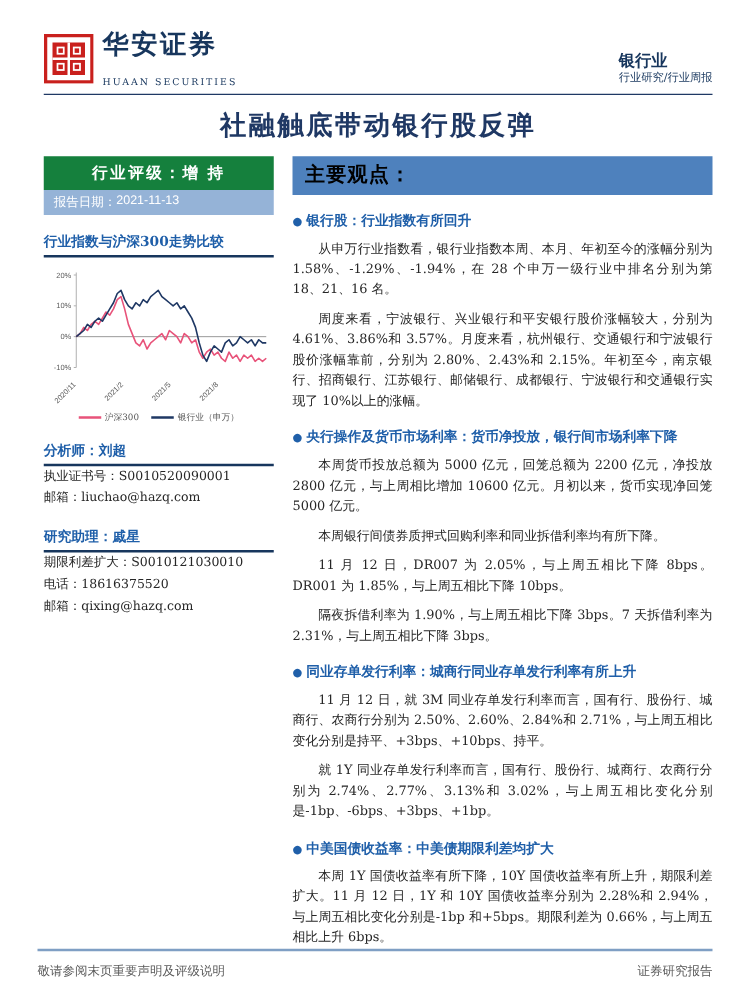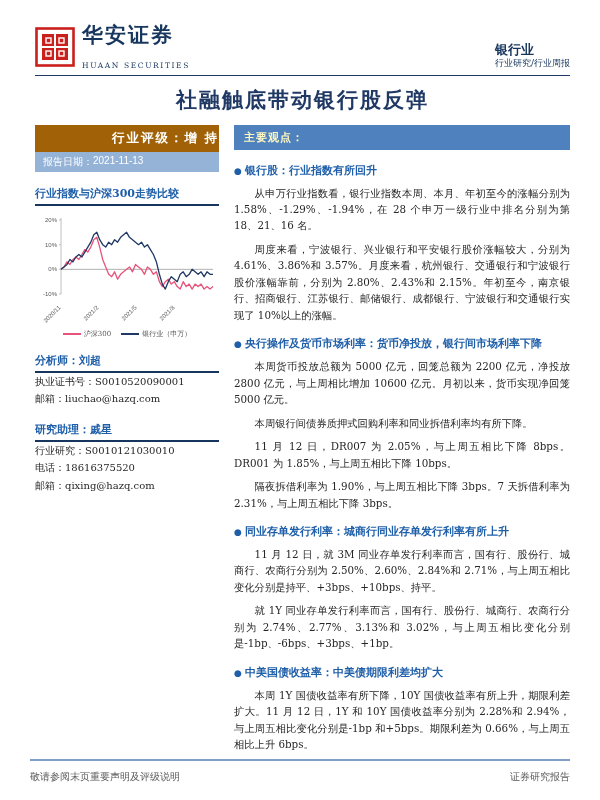--- a/index.html
+++ b/index.html
@@ -20,36 +20,36 @@
   .industry{font-size:13px;font-weight:bold;color:#17365d;}
   .report-type{font-size:9px;color:#17365d;}
   
   .doc-title{text-align:center;color:#1f3864;font-weight:bold;font-size:21px;
              margin:10px 0 11px;letter-spacing:2px;}
   
   .cols{display:flex;gap:15px;}
   .sidebar{width:184px;flex:0 0 auto;}
   .main{flex:1;min-width:0;}
   
-  .rating-bar{background:#a16207;color:#fff;font-weight:bold;font-size:12.5px;
-              text-align:right;padding:5px 0;letter-spacing:2px;
+  .rating-bar{background:#15803d;color:#fff;font-weight:bold;font-size:12.5px;
+              text-align:center;padding:5px 0;letter-spacing:2px;
               font-family:"Liberation Sans",sans-serif;}
   .date-bar{background:#95b3d7;color:#fff;font-size:10px;display:flex;
             justify-content:flex-start;padding:3px 8px;
             font-family:"Liberation Sans",sans-serif;}
   .side-heading{color:#1f5fa9;font-weight:bold;font-size:11px;margin-top:14px;
                 padding-bottom:3px;border-bottom:2px solid #17365d;}
   .chart-wrap{margin-top:6px;}
   .legend{display:flex;justify-content:center;gap:10px;margin-top:1px;}
   .legend-item{display:flex;align-items:center;gap:3px;font-size:7px;color:#595959;}
   .legend-swatch{display:inline-block;width:18px;height:2px;}
   .info-line{font-size:10px;line-height:1.75;color:#262626;}
   .info-block{margin-bottom:4px;}
   
-  .main-bar{background:#4e81bd;color:#fef9c3;font-weight:bold;font-size:11px;
+  .main-bar{background:#4e81bd;color:#000000;font-weight:bold;font-size:16px;
             padding:5px 10px;letter-spacing:1px;
             font-family:"Liberation Sans",sans-serif;}
   .sec-heading{color:#1f5fa9;font-weight:bold;font-size:11px;margin:13px 0 2px;}
   .sec-heading::before{content:"\25CF\00a0";font-size:9px;}
   .para{font-size:10.3px;line-height:1.6;text-indent:2em;text-align:justify;
         margin:7px 0 0;}
   
   .footer{position:absolute;left:30px;right:30px;bottom:16px;
           border-top:2px solid #7f9fc4;padding-top:9px;display:flex;
           justify-content:space-between;font-size:10px;color:#595959;}
@@ -126,21 +126,21 @@
       </div>
 
       <div class="side-heading">分析师：刘超</div>
       <div class="info-block">
         <div class="info-line">执业证书号：S0010520090001</div>
         <div class="info-line">邮箱：liuchao@hazq.com</div>
       </div>
 
       <div class="side-heading">研究助理：戚星</div>
       <div class="info-block">
-        <div class="info-line">行业研究：S0010121030010</div>
+        <div class="info-line">期限利差扩大：S0010121030010</div>
         <div class="info-line">电话：18616375520</div>
         <div class="info-line">邮箱：qixing@hazq.com</div>
       </div>
     </div>
 
     <div class="main">
       <div class="main-bar">主要观点：</div>
 
       <div>
         <div class="sec-heading">银行股：行业指数有所回升</div>

